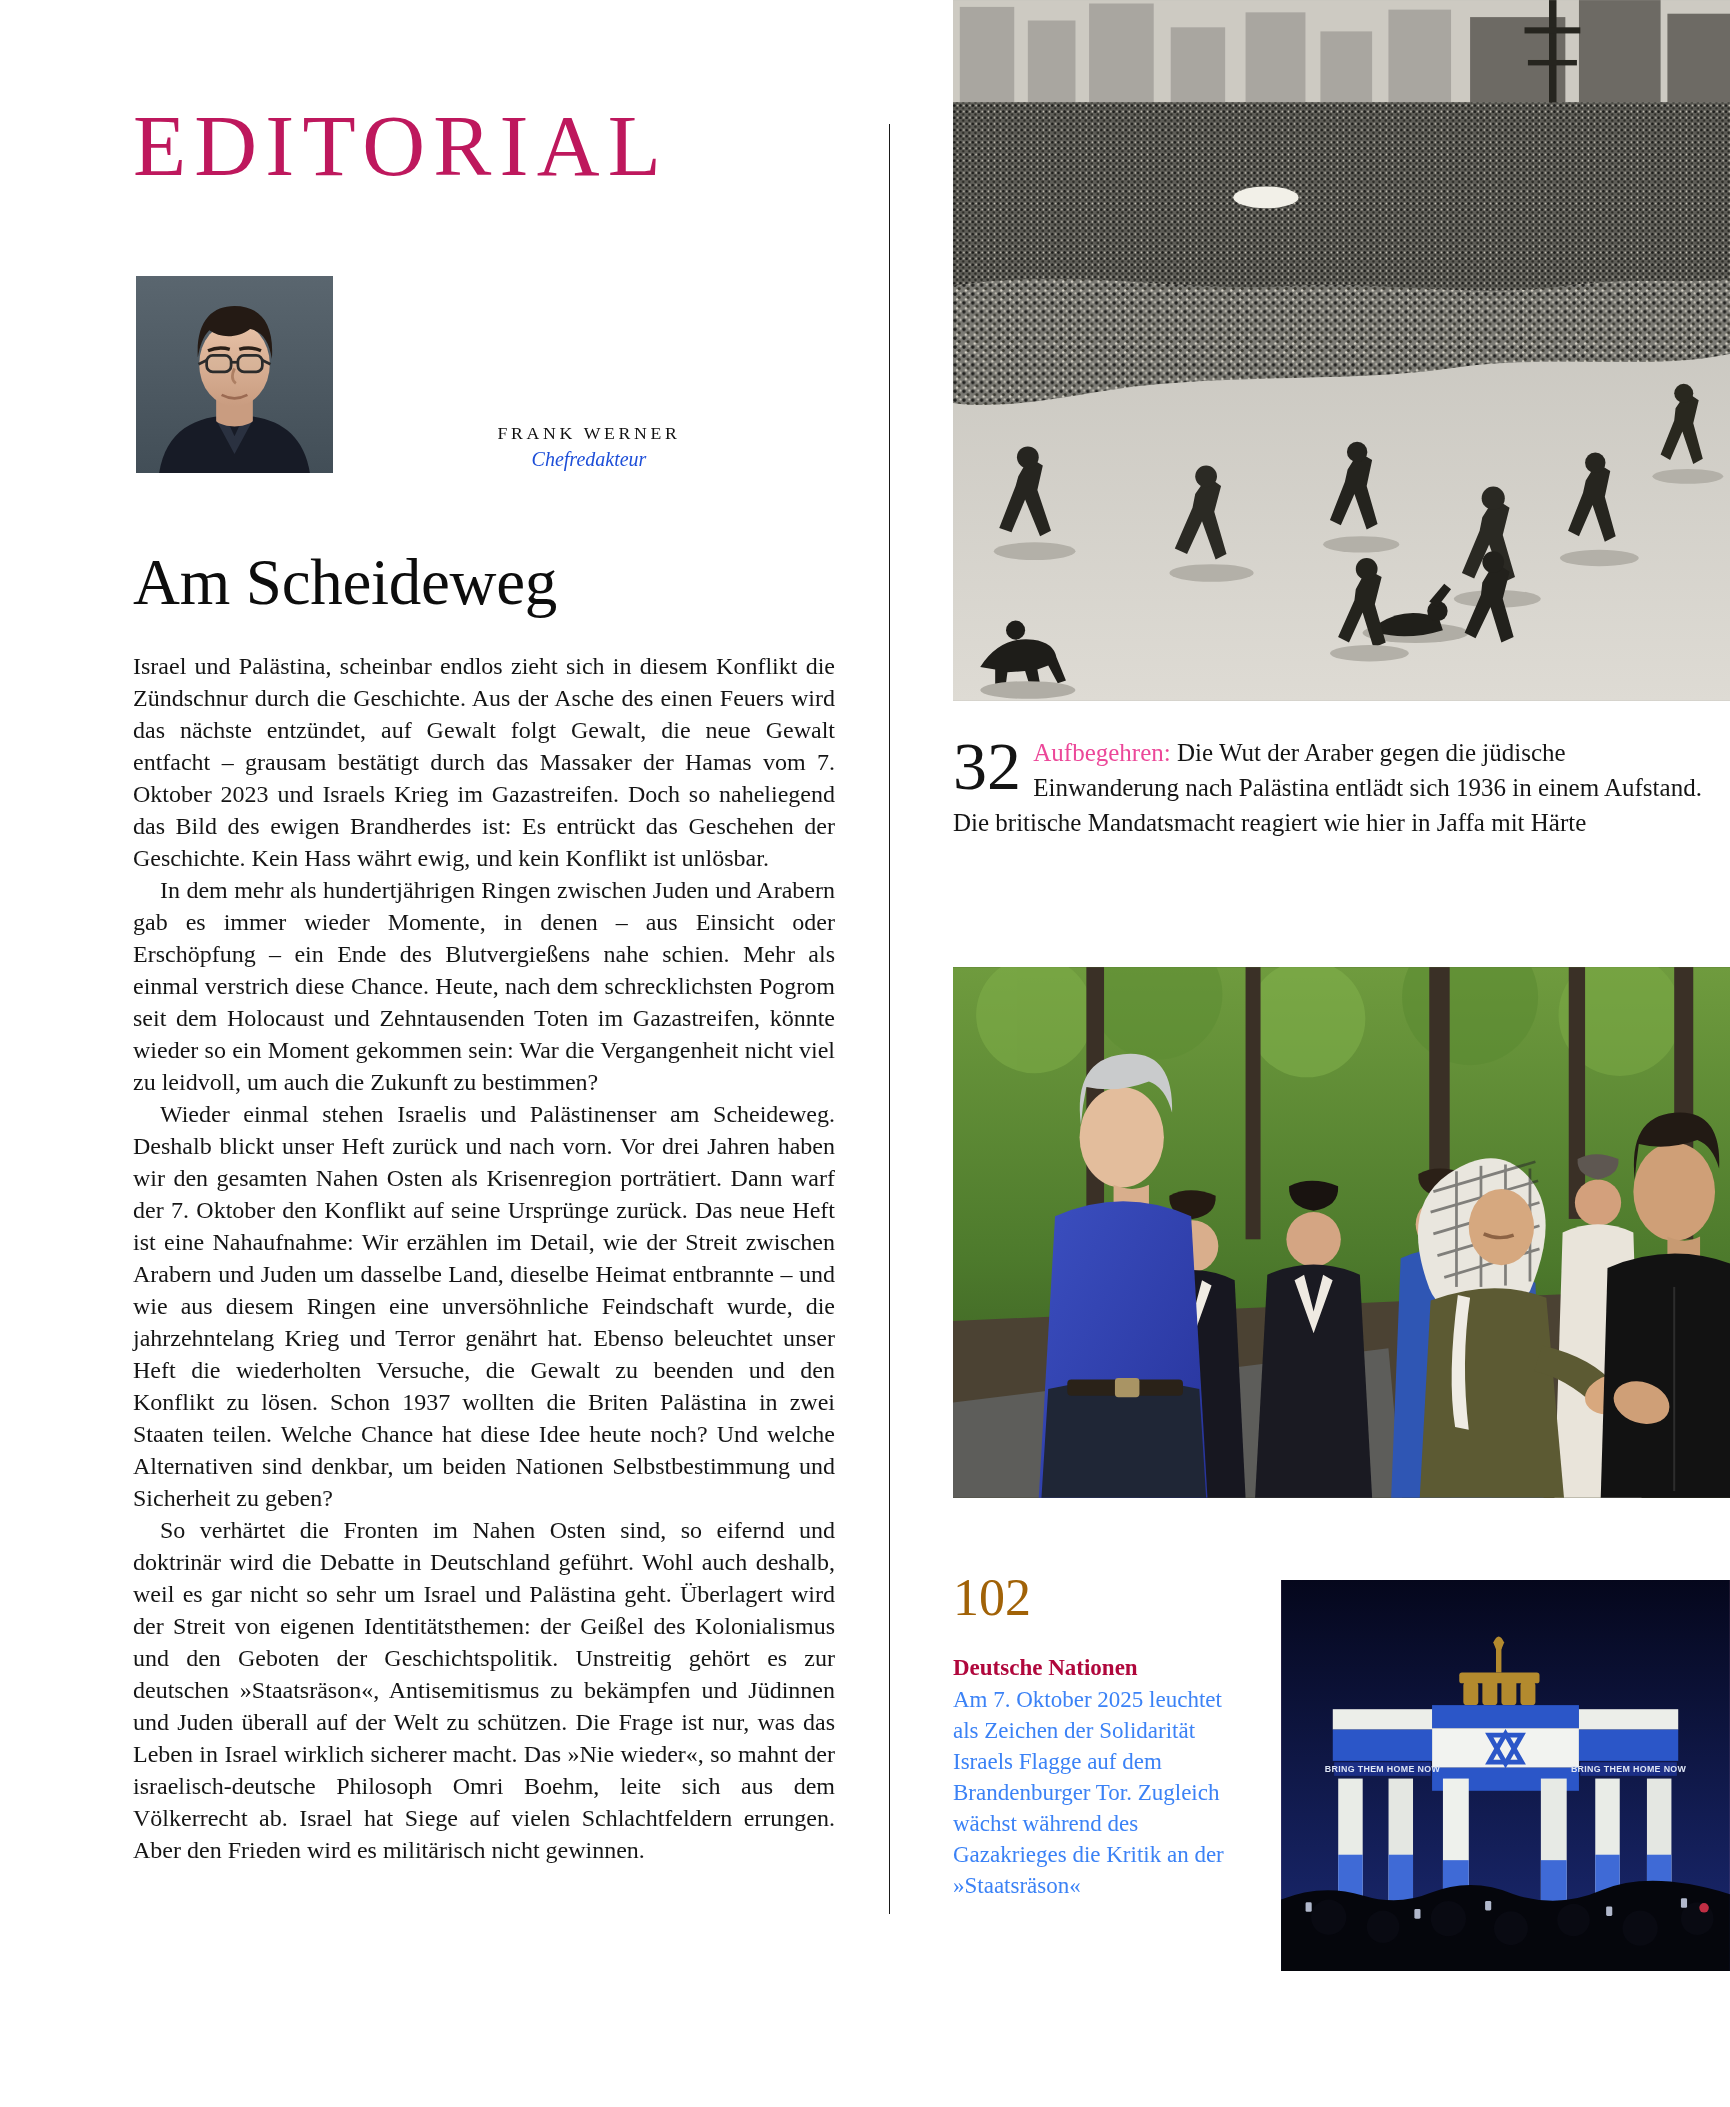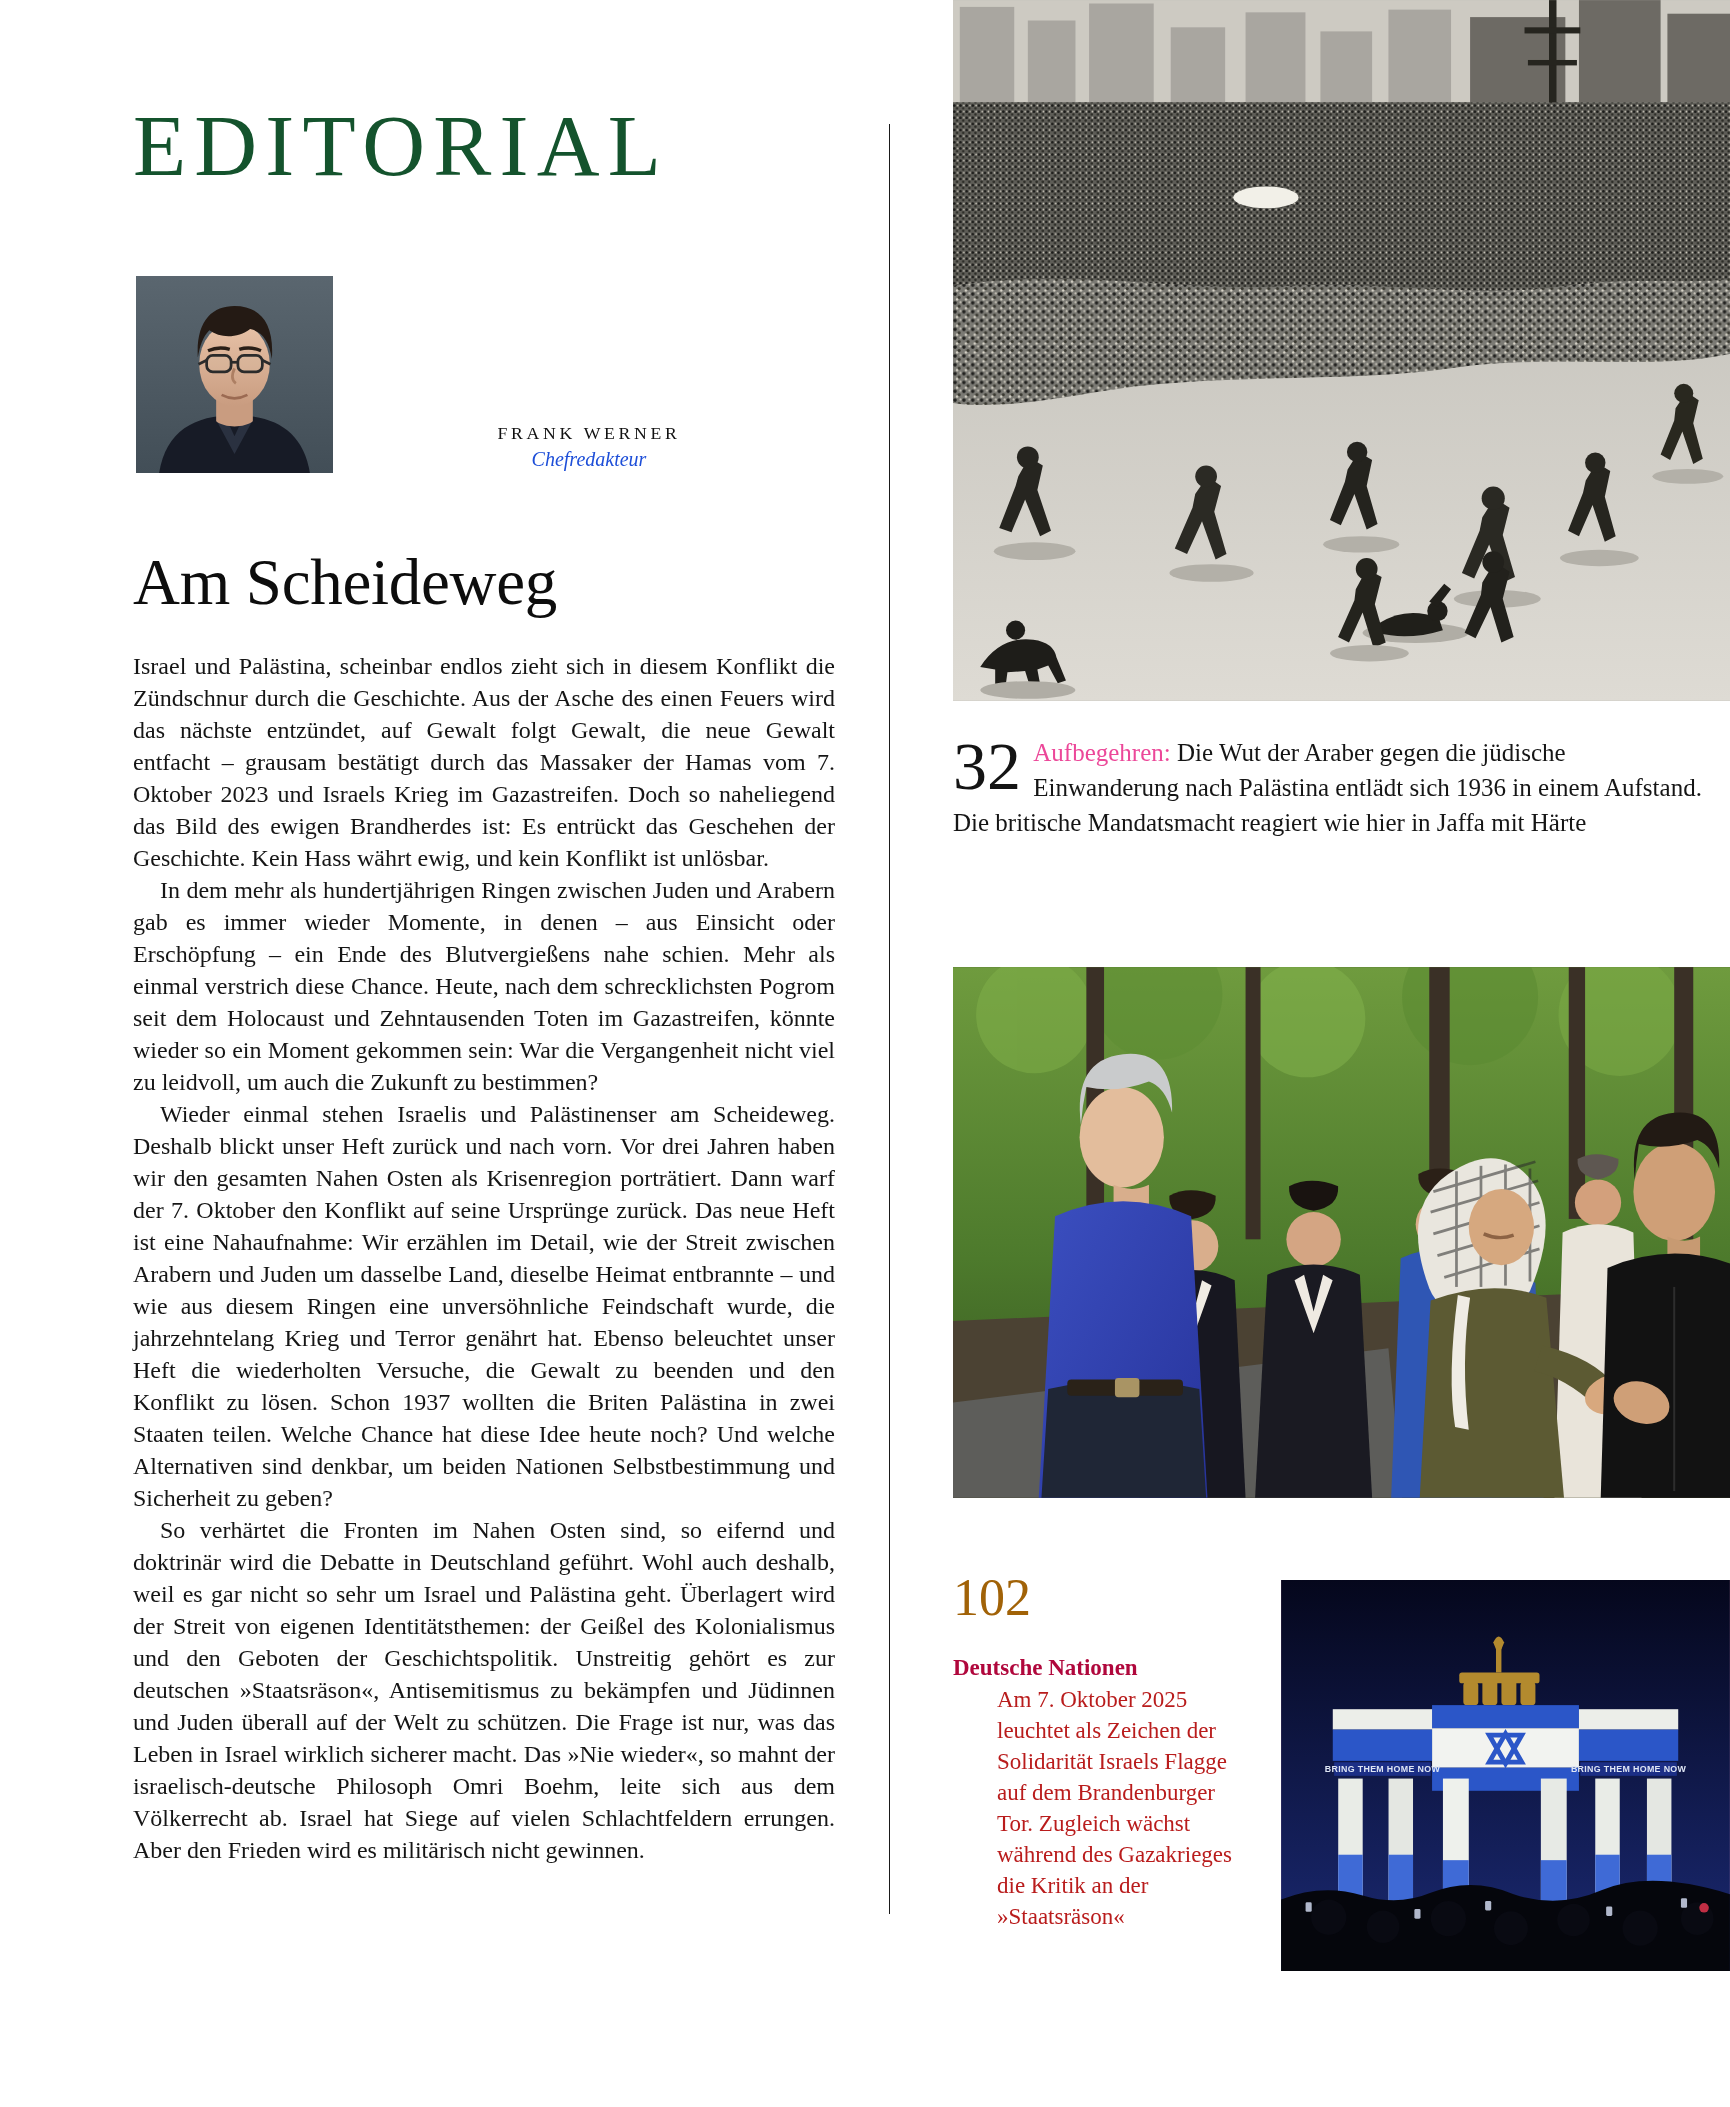--- a/index.html
+++ b/index.html
@@ -25,21 +25,21 @@
     height: 2108px;
   }
 
   #editorial-kicker {
     position: absolute;
     left: 0;
     top: 102px;
     font-family: "Liberation Serif", "DejaVu Serif", serif;
     font-size: 87px;
     line-height: 1;
-    color: #14532d;
+    color: #be185d;
     letter-spacing: 8.2px;
     font-weight: 400;
   }
 
   #author-block {
     position: absolute;
     left: 0;
     top: 276px;
     width: 702px;
     height: 204px;
@@ -183,22 +183,21 @@
   #teaser-102-label {
     font-size: 23px;
     font-weight: bold;
     color: #b0073c;
     line-height: 1.25;
     margin-bottom: 1.4px;
   }
   #teaser-102-text {
     font-size: 23px;
     line-height: 31px;
-    color: #b91c1c;
-    margin-left: 44px;
+    color: #3b82f6;
   }
 </style>
 </head>
 <body>
 
 <div id="left-column">
 
   <div id="editorial-kicker">EDITORIAL</div>
 
   <div id="author-block">

